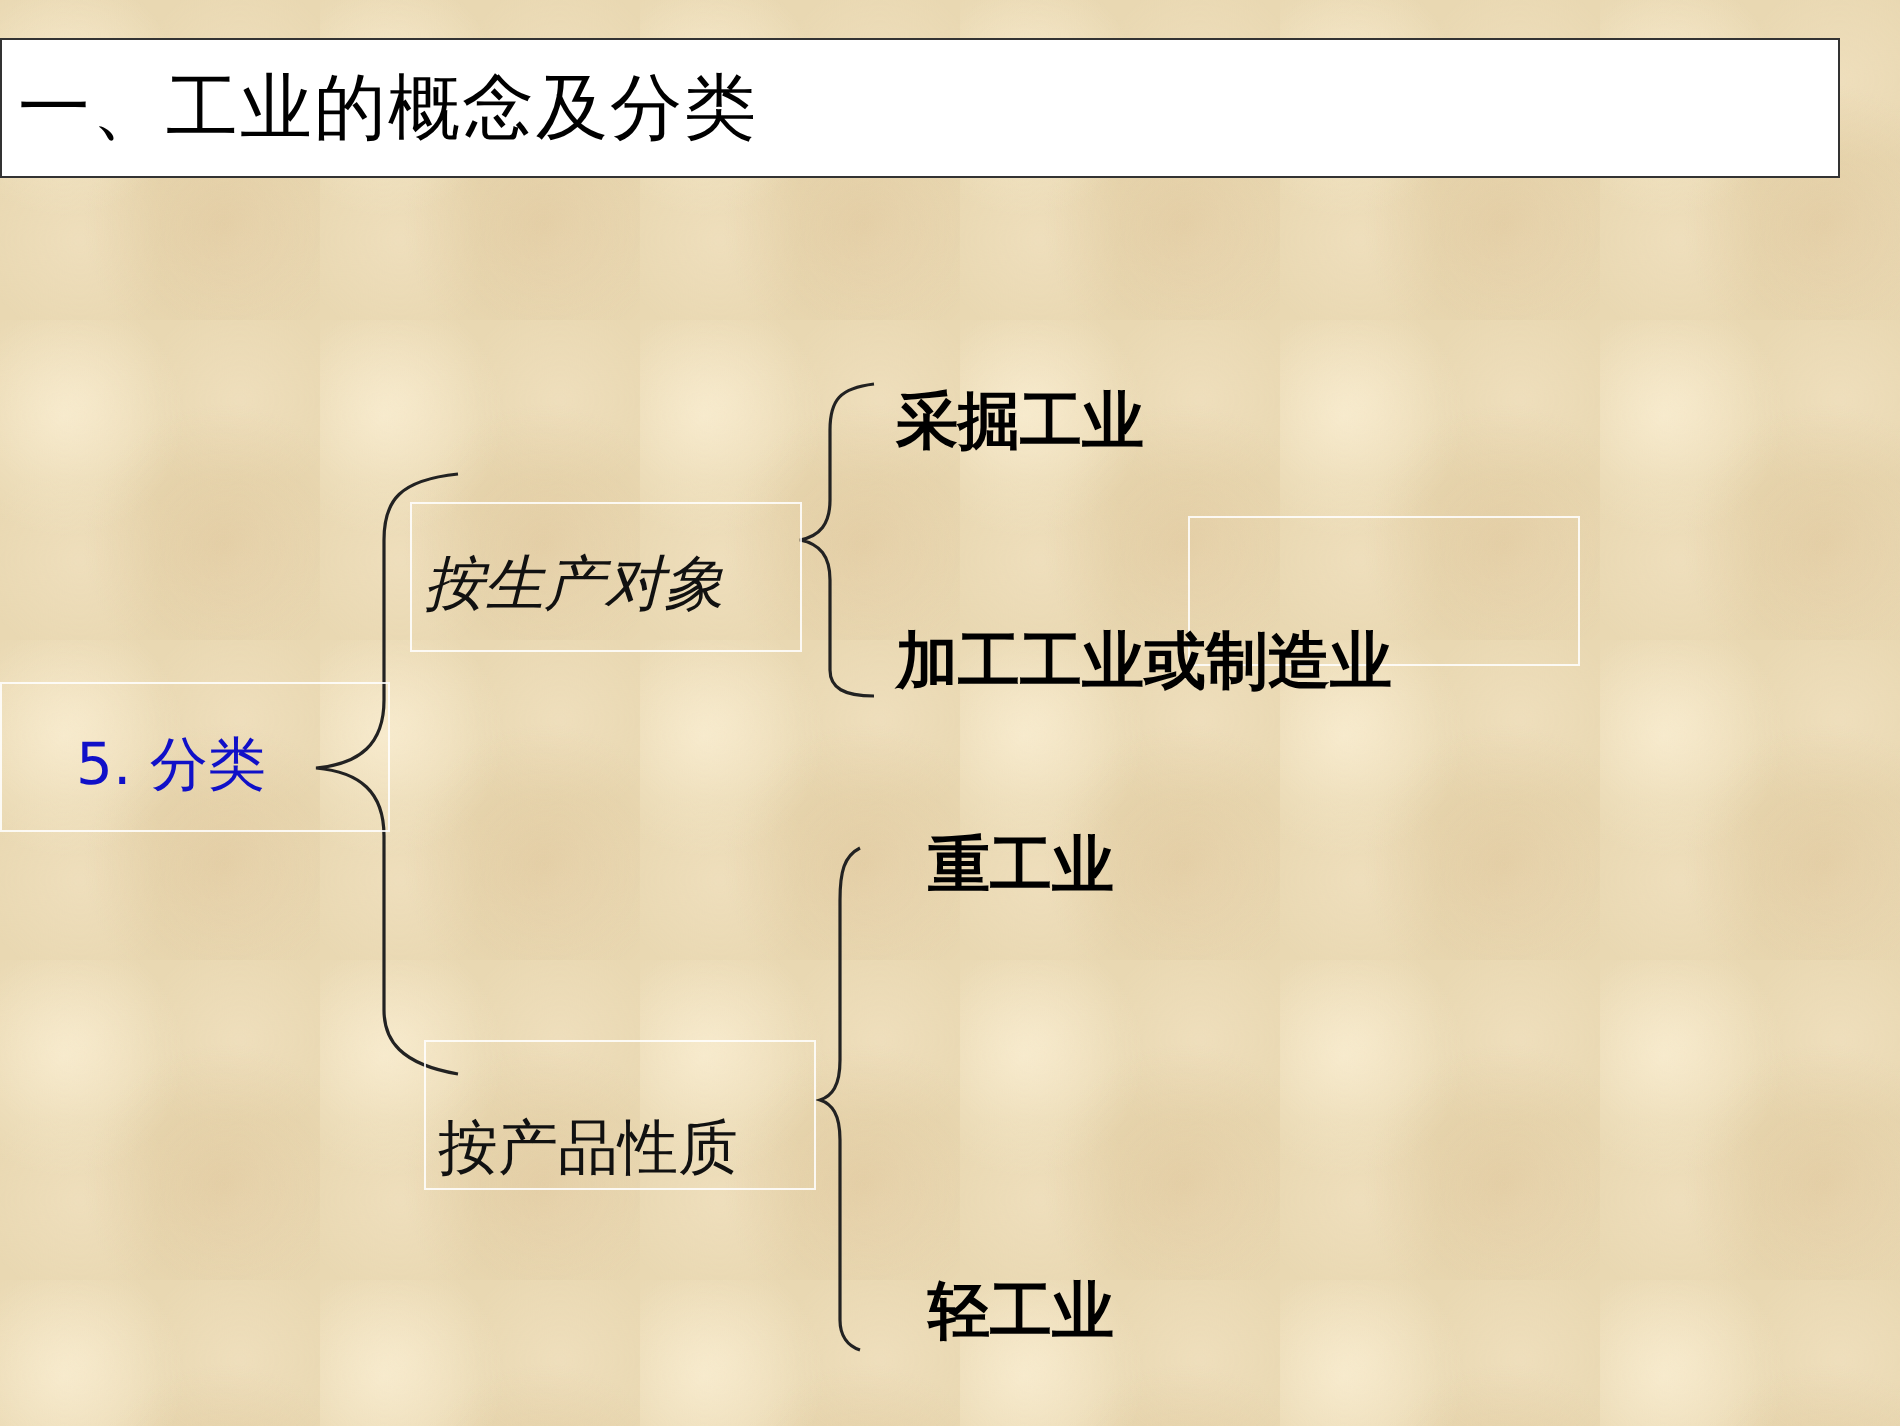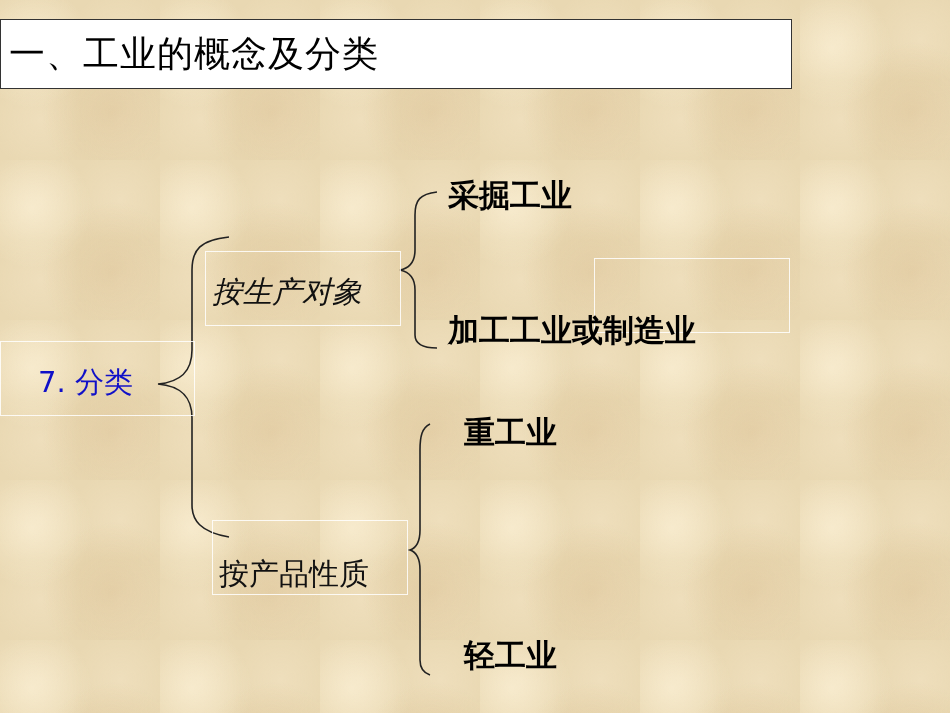--- a/index.html
+++ b/index.html
@@ -8,21 +8,21 @@
     background-color:#e9d8b2;
     background-image:
       radial-gradient(circle at 20% 30%, rgba(255,245,220,0.55) 0, rgba(255,245,220,0) 60px),
       radial-gradient(circle at 70% 70%, rgba(210,180,130,0.35) 0, rgba(210,180,130,0) 70px),
       radial-gradient(circle at 50% 50%, rgba(245,230,200,0.45) 0, rgba(245,230,200,0) 50px);
     background-size:160px 160px, 160px 160px, 80px 80px;
     font-family:"DejaVu Sans","Liberation Sans",sans-serif;
   }
   .abs{position:absolute;}
   .title-box{
-    left:0;top:19px;width:792px;height:70px;
+    left:0;top:19px;width:920px;height:70px;
     background:#ffffff;border:1px solid #333;box-sizing:border-box;
     display:flex;align-items:center;padding-left:8px;
   }
   .title-text{font-size:36px;color:#000;letter-spacing:1px;}
   .frame{border:1px solid rgba(255,255,255,0.85);box-sizing:border-box;}
   .node-label{font-size:30px;color:#111;white-space:nowrap;}
   .leaf{font-size:31px;font-weight:bold;color:#000;white-space:nowrap;}
   .root-label{font-size:29px;color:#1010c8;white-space:nowrap;}
   svg.braces{position:absolute;left:0;top:0;}
 </style>
@@ -38,26 +38,26 @@
 
     <path d="M229 237 C200 240,192 250,192 270 L192 350 C192 372,180 382,158 384 C180 386,192 396,192 418 L192 505 C192 520,200 532,229 537"></path>
 
     <path d="M437 192 C420 194,415 200,415 215 L415 250 C415 262,410 268,400 270 C410 272,415 278,415 290 L415 335 C415 344,422 348,437 348"></path>
 
     <path d="M430 424 C422 428,420 436,420 450 L420 530 C420 543,416 548,410 550 C416 552,420 557,420 570 L420 660 C420 668,424 673,430 675"></path>
   </g>
 </svg>
 
 <div class="abs frame" style="left:0;top:341px;width:195px;height:75px;"></div>
-<div class="abs root-label" style="left:38px;top:363px;">7. 分类</div>
+<div class="abs root-label" style="left:38px;top:363px;">5. 分类</div>
 
 <div class="abs frame" style="left:205px;top:251px;width:196px;height:75px;"></div>
 <div class="abs node-label" style="left:212px;top:272px;font-style:italic;">按生产对象</div>
 
-<div class="abs leaf" style="left:448px;top:175px;">采掘工业</div>
+<div class="abs leaf" style="left:448px;top:190px;">采掘工业</div>
 <div class="abs frame" style="left:594px;top:258px;width:196px;height:75px;"></div>
 <div class="abs leaf" style="left:448px;top:310px;">加工工业或制造业</div>
 
 <div class="abs frame" style="left:212px;top:520px;width:196px;height:75px;"></div>
 <div class="abs node-label" style="left:219px;top:541px;margin-top:13px;">按产品性质</div>
 
 <div class="abs leaf" style="left:464px;top:412px;">重工业</div>
 <div class="abs leaf" style="left:464px;top:635px;">轻工业</div>
 
 </body></html>

